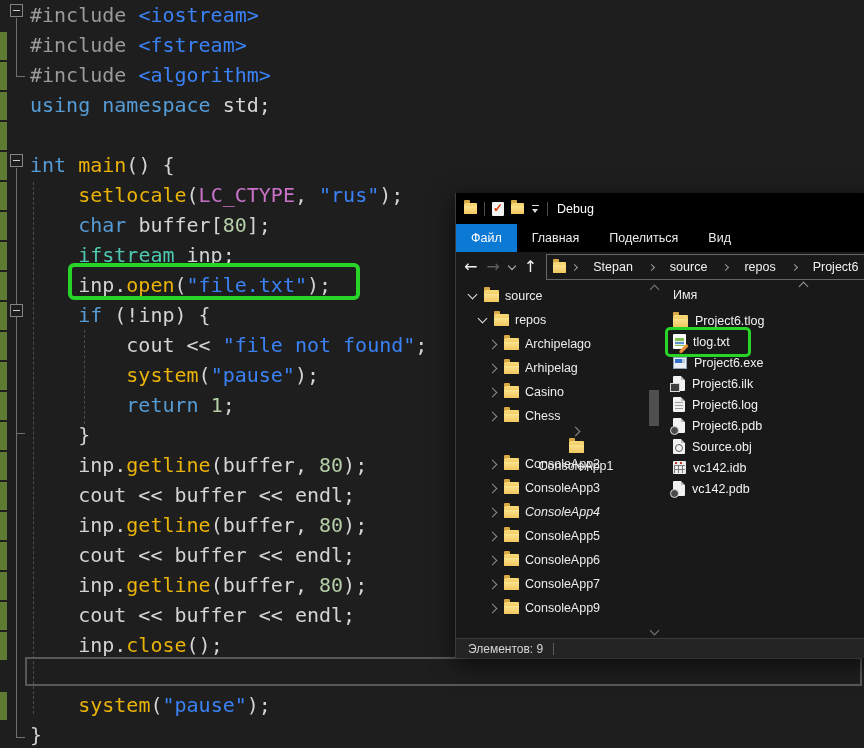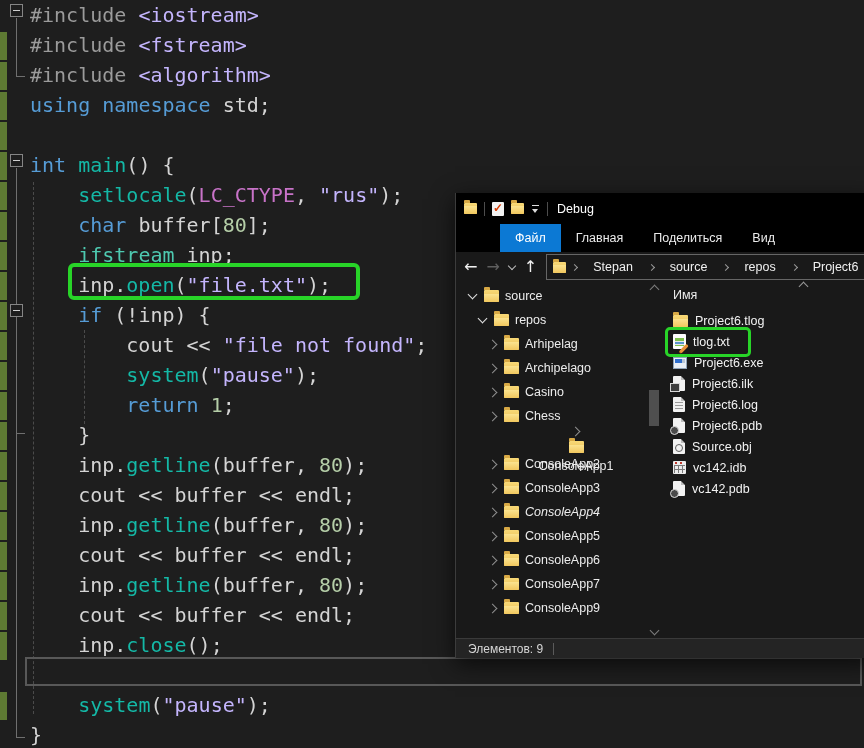--- a/index.html
+++ b/index.html
@@ -12,22 +12,22 @@
   
   .editor { position:absolute; inset:0; background:#1e1e1e; }
   .code-lines {
     position:absolute; left:30px; top:0; right:0;
     font-family:"DejaVu Sans Mono", monospace;
     font-size:20px; line-height:30px; white-space:pre; color:#d4d4d4;
   }
   .code-line { height:30px; }
   .tk-kw  { color:#569cd6; }
   .tk-typ { color:#4ec9b0; }
-  .tk-fn  { color:#14b8a6; }
-  .tk-str { color:#c4b5fd; }
+  .tk-fn  { color:#eab308; }
+  .tk-str { color:#3b82f6; }
   .tk-num { color:#b5cea8; }
   .tk-mac { color:#c873c8; }
   .tk-pp  { color:#9b9b9b; }
   .tk-pl  { color:#d4d4d4; }
 
   .change-bar { position:absolute; left:0; width:7px; background:#5e7a33; }
 
   .fold-box {
     position:absolute; left:10px; width:13px; height:13px;
     border:1px solid #858585; background:#1e1e1e; z-index:3;
@@ -60,21 +60,21 @@
   .titlebar {
     height:31px; background:#000; display:flex; align-items:center; padding-left:8px; gap:7px;
   }
   .titlebar .sep { width:1px; height:14px; background:#4d4d4d; }
   .win-title { color:#fff; font-size:12.5px; margin-left:2px; }
 
   .ribbon-tabs { height:28px; background:#000; display:flex; align-items:stretch; }
   .ribbon-tab {
     padding:0 15px; display:flex; align-items:center; color:#ececec; font-size:12.5px;
   }
-  .ribbon-tab.active { background:#0c79d4; color:#fff;margin-left:44px; }
+  .ribbon-tab.active { background:#0c79d4; color:#fff; }
 
   .addressbar { height:30px; display:flex; align-items:center; padding-left:8px; gap:9px; background:#191919; }
   .nav-glyph { font-family:"DejaVu Sans", sans-serif; font-size:16px; color:#f0f0f0; line-height:1; }
   .nav-glyph.disabled { color:#5f5f5f; }
   .chev-sm {
     width:6px; height:6px; border-right:1.5px solid #bcbcbc; border-bottom:1.5px solid #bcbcbc;
     transform:rotate(45deg); margin-top:-3px;
   }
   .address-box {
     flex:1; height:26px; border:1px solid #666; background:#191919;
@@ -261,26 +261,26 @@
             <span class="tree-label">source</span>
           </div>
           <div class="tree-row" style="padding-left: 23px;">
             <span class="chev exp"></span>
             <span class="ic ic-folder"></span>
             <span class="tree-label">repos</span>
           </div>
           <div class="tree-row" style="padding-left: 33px;">
             <span class="chev"></span>
             <span class="ic ic-folder"></span>
+            <span class="tree-label">Archipelago</span>
+          </div>
+          <div class="tree-row" style="padding-left: 33px;">
+            <span class="chev"></span>
+            <span class="ic ic-folder"></span>
             <span class="tree-label">Arhipelag</span>
-          </div>
-          <div class="tree-row" style="padding-left: 33px;">
-            <span class="chev"></span>
-            <span class="ic ic-folder"></span>
-            <span class="tree-label">Archipelago</span>
           </div>
           <div class="tree-row" style="padding-left: 33px;">
             <span class="chev"></span>
             <span class="ic ic-folder"></span>
             <span class="tree-label">Casino</span>
           </div>
           <div class="tree-row" style="padding-left: 33px;">
             <span class="chev"></span>
             <span class="ic ic-folder"></span>
             <span class="tree-label">Chess</span>

